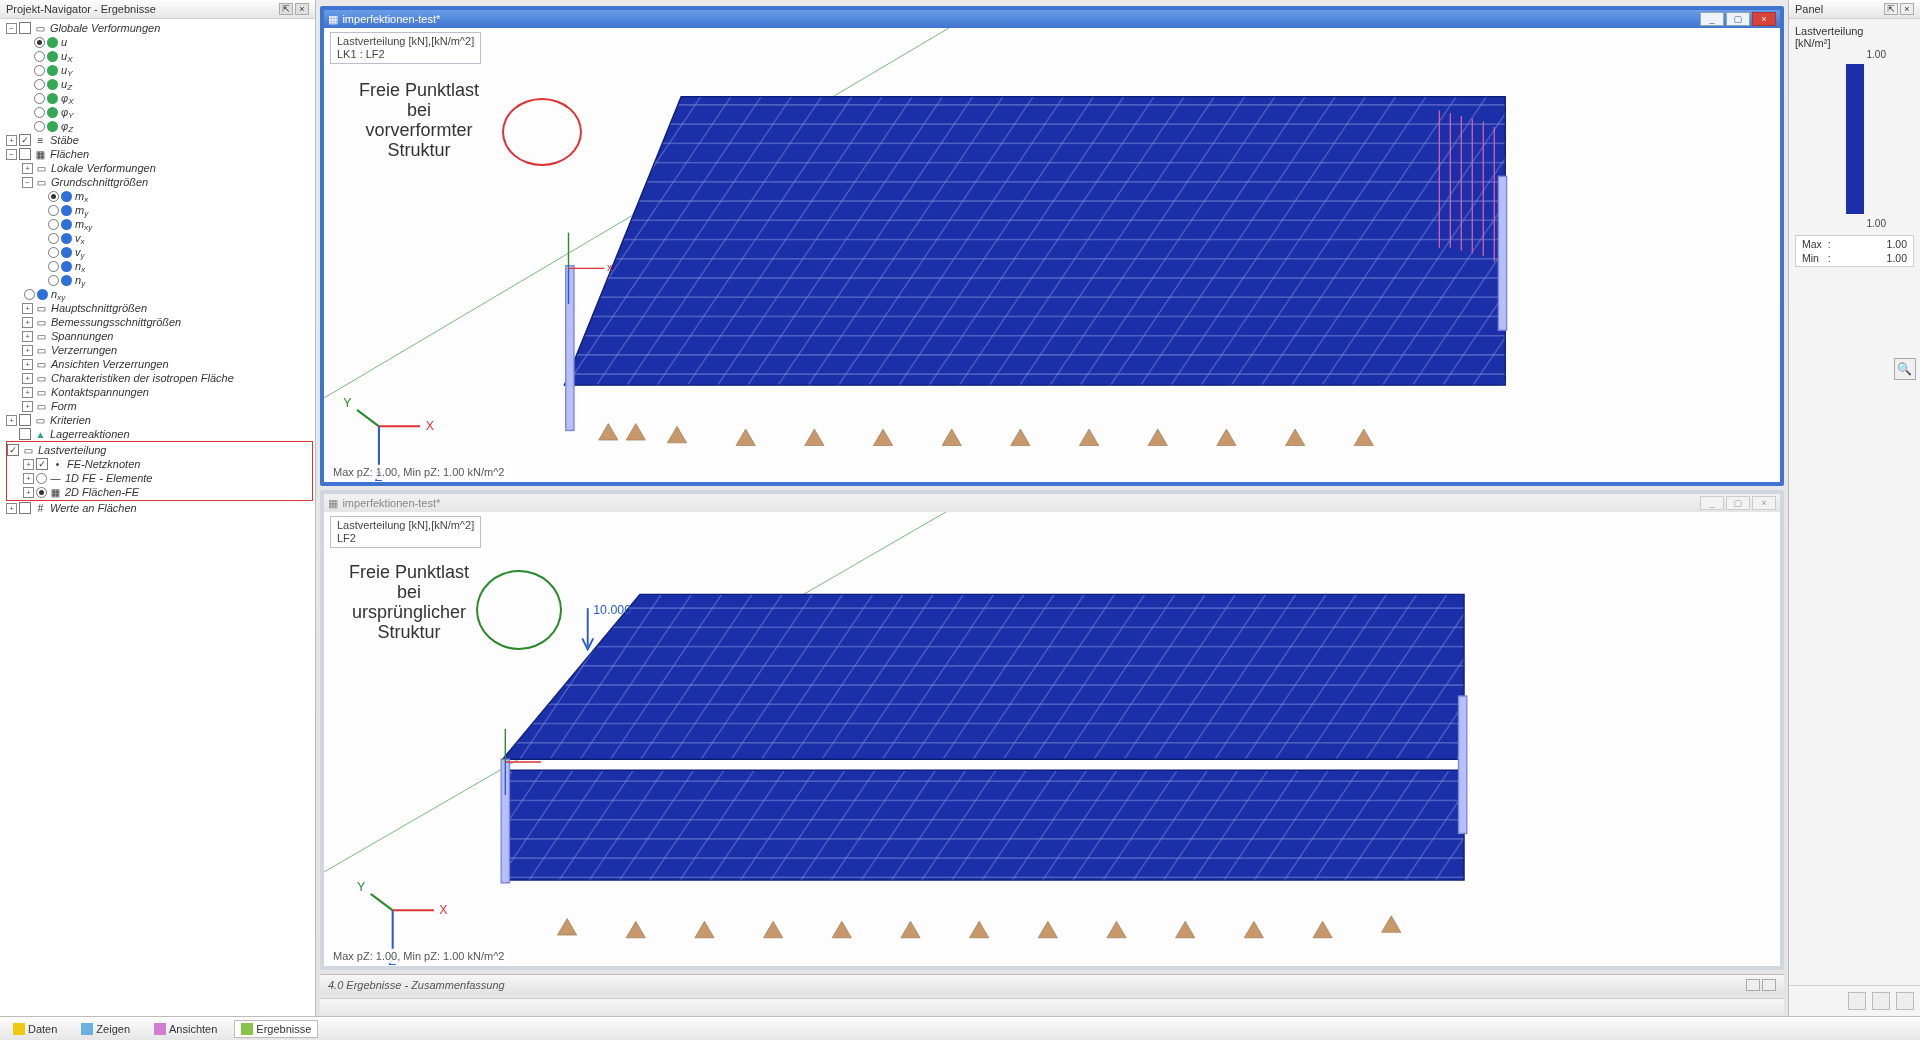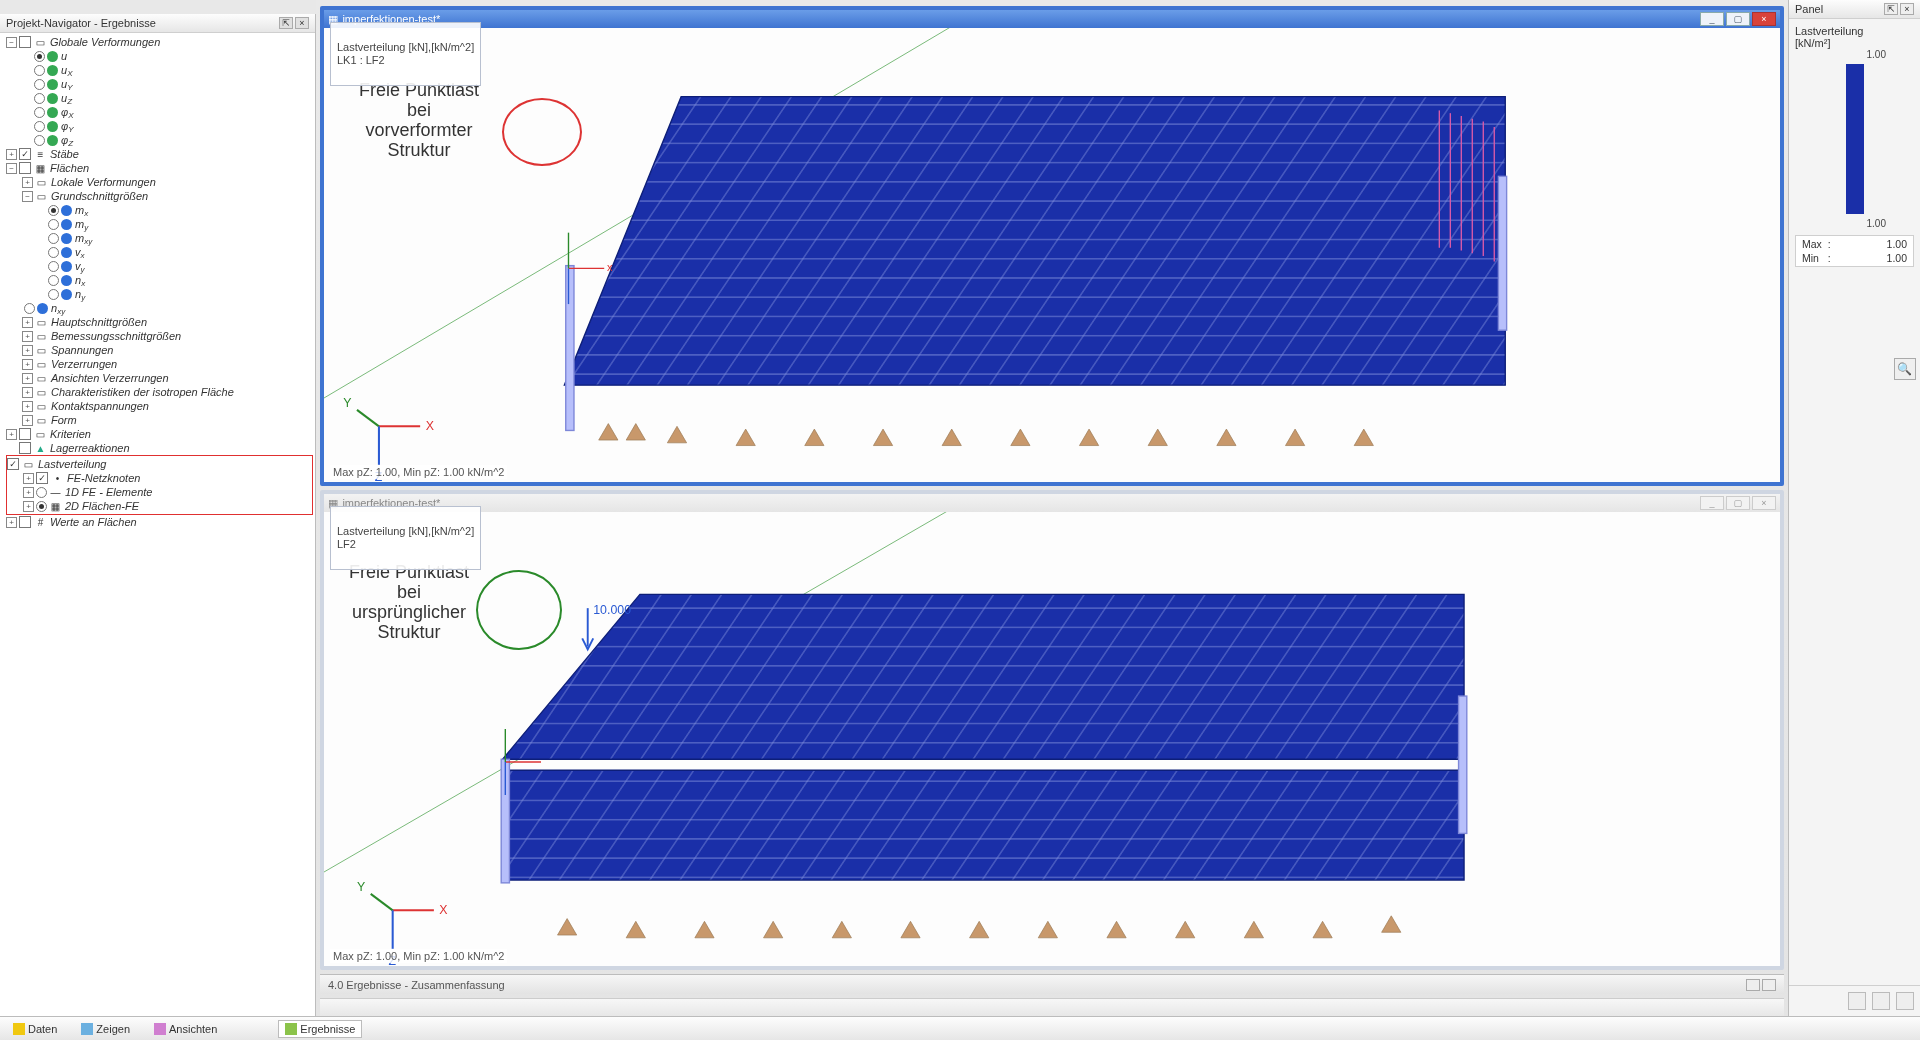--- a/index.html
+++ b/index.html
@@ -2,21 +2,21 @@
 <html><head>
 <meta charset="utf-8">
 <style>
   * { box-sizing: border-box; margin: 0; padding: 0; font-family: "Segoe UI", Tahoma, sans-serif; }
   body { width: 1920px; height: 1040px; background: #e8e8e8; overflow: hidden; font-size: 11px; color: #333; }
 
   
   #app { display: grid; grid-template-columns: 316px 1fr 132px; grid-template-rows: 1fr 24px; height: 1040px; }
 
   
-  #nav { grid-column:1; grid-row:1; background:#8b5cf6; border-right:1px solid #bcbcbc; display:flex; flex-direction:column;margin-top:14px; }
+  #nav { grid-column:1; grid-row:1; background:#8b5cf6; border-right:1px solid #bcbcbc; display:flex; flex-direction:column; }
   #nav-title { background:linear-gradient(#fdfdfd,#e6e6e6); border-bottom:1px solid #cfcfcf; padding:3px 6px; display:flex; justify-content:space-between; align-items:center; }
   #nav-title .wctl { display:flex; gap:2px; }
   #nav-title .wctl span { width:14px; height:12px; background:#e0e0e0; border:1px solid #aaa; display:inline-block; font-size:9px; line-height:10px; text-align:center; }
   #nav-tree { flex:1; overflow:auto; padding:2px 2px 2px 0; background:#ffffff; }
   .tree-row { display:flex; align-items:center; height:14px; white-space:nowrap; }
   .tree-row .exp { width:11px; height:11px; border:1px solid #888; font-size:8px; line-height:9px; text-align:center; margin-right:2px; background:#fff; color:#555;}
   .tree-row .noexp { width:13px; display:inline-block; }
   .tree-row .chk { width:12px; height:12px; border:1px solid #777; margin-right:3px; background:#fff; font-size:9px; line-height:10px; text-align:center; color:#333;}
   .tree-row .radio { width:11px; height:11px; border:1px solid #777; border-radius:50%; margin-right:2px; background:#fff; position:relative; }
   .tree-row .radio.sel::after{content:"";position:absolute;inset:2px;border-radius:50%;background:#333;}
@@ -31,47 +31,47 @@
   #center { grid-column:2; grid-row:1; display:flex; flex-direction:column; padding:6px 4px 0 4px; gap:4px; background:linear-gradient(#e9e9e9,#e4e4e4); }
   .vp { flex:1; background:#fff; border:4px solid #3f74d1; border-radius:2px; position:relative; overflow:hidden; }
   .vp.inactive{ border-color:#cfd6e2; }
   .vp-titlebar { position:absolute; top:0; left:0; right:0; height:18px; display:flex; align-items:center; padding:0 4px; font-size:11px; }
   .vp.active .vp-titlebar{ background:linear-gradient(#6a9de8,#3f74d1); color:#fff; }
   .vp.inactive .vp-titlebar{ background:linear-gradient(#f3f3f3,#e5e5e5); color:#888; }
   .vp-titlebar .spacer{flex:1;}
   .vp-titlebar .wbtn{ width:24px; height:14px; border:1px solid #8aa; background:#eef3f9; margin-left:2px; font-size:9px; text-align:center; line-height:12px; color:#456;}
   .vp-titlebar .wbtn.close{ background:#d9423a; color:#fff; border-color:#a33;}
   .vp.inactive .vp-titlebar .wbtn{ background:#f2f2f2; border-color:#ccc; color:#999;}
-  .vp-caption { position:absolute; top:12px; left:6px; background:rgba(255,255,255,0.9); border:1px solid #b8c0d0; padding:18px 6px; font-size:11px; line-height:13px; color:#444; }
+  .vp-caption { position:absolute; top:22px; left:6px; background:rgba(255,255,255,0.9); border:1px solid #b8c0d0; padding:2px 6px; font-size:11px; line-height:13px; color:#444; }
   .vp-footer { position:absolute; bottom:3px; left:6px; font-size:11px; color:#555; background:rgba(255,255,255,0.8); padding:1px 3px;}
   .vp-canvas { position:absolute; inset:18px 0 0 0; background:#fdfdfd; }
   .vp-canvas .dots { position:absolute; inset:0; background-image:radial-gradient(#d0d0d0 0.5px, transparent 0.5px); background-size:28px 28px; }
   .callout { position:absolute; font-family:Georgia,serif; font-size:18px; color:#333; text-align:center; line-height:20px; }
   .ring { position:absolute; border-radius:50%; }
   .ring.red{ border:2px solid #d33; }
   .ring.green{ border:2px solid #2a8a2a; }
 
-  .results-tab { height:20px; background:linear-gradient(#f6f6f6,#e3e3e3); border-top:1px solid #bcbcbc; padding:3px 8px; font-size:11px; color:#555; display:flex; align-items:center;}
+  .results-tab { height:20px; background:linear-gradient(#f6f6f6,#e3e3e3); border-top:1px solid #bcbcbc; padding:3px 8px; font-size:11px; color:#555; display:flex; align-items:center;font-style:italic;}
   .mini-toolbar{height:18px;background:linear-gradient(#f7f7f7,#e7e7e7);border-top:1px solid #ccc;}
 
   
   #panel { grid-column:3; grid-row:1; background:#f4f4f4; border-left:1px solid #bcbcbc; display:flex; flex-direction:column; }
   #panel .ptitle{ background:linear-gradient(#fdfdfd,#e6e6e6); border-bottom:1px solid #cfcfcf; padding:3px 6px; display:flex; justify-content:space-between;gap:36px;}
   #panel .pbox{ padding:6px; font-size:11px; }
   .legend-bar{ width:18px; height:150px; background:#1a2fa8; margin:4px auto; }
   .legend-lbl{ text-align:right; font-size:10px; padding-right:28px; color:#444;}
   .minmax{ border:1px solid #cfcfcf; background:#fff; padding:2px 6px; margin-top:6px; display:grid; grid-template-columns:auto auto 1fr; gap:2px 6px; font-size:10.5px;}
   .panel-bottom-icons{margin-top:auto; padding:6px; display:flex; gap:6px; justify-content:flex-end; border-top:1px solid #cfcfcf;}
   .panel-bottom-icons span{width:18px;height:18px;border:1px solid #bbb;background:#eee;display:inline-block;}
   .side-tool{ position:absolute; right:4px; top:358px; width:22px;height:22px;border:1px solid #aaa;background:#efefef; display:flex;align-items:center;justify-content:center;font-size:12px;}
 
   
   #status { grid-column:1 / span 3; grid-row:2; background:linear-gradient(#fdfdfd,#e6e6e6); border-top:1px solid #bcbcbc; display:flex; align-items:center; padding:0 6px; gap:10px; font-size:11px;}
   #status .tab{ display:flex; align-items:center; gap:3px; padding:2px 6px; border:1px solid transparent;}
-  #status .tab.active{ background:#fff; border-color:#bcbcbc;margin-left:44px;}
+  #status .tab.active{ background:#fff; border-color:#bcbcbc;}
   #status .tico{ width:12px;height:12px; display:inline-block; }
 
   
   .supports polygon{fill:#c8986b;stroke:#9a7a55;stroke-width:0.5;}
 </style>
 </head>
 <body>
 
 <div id="app">
 

